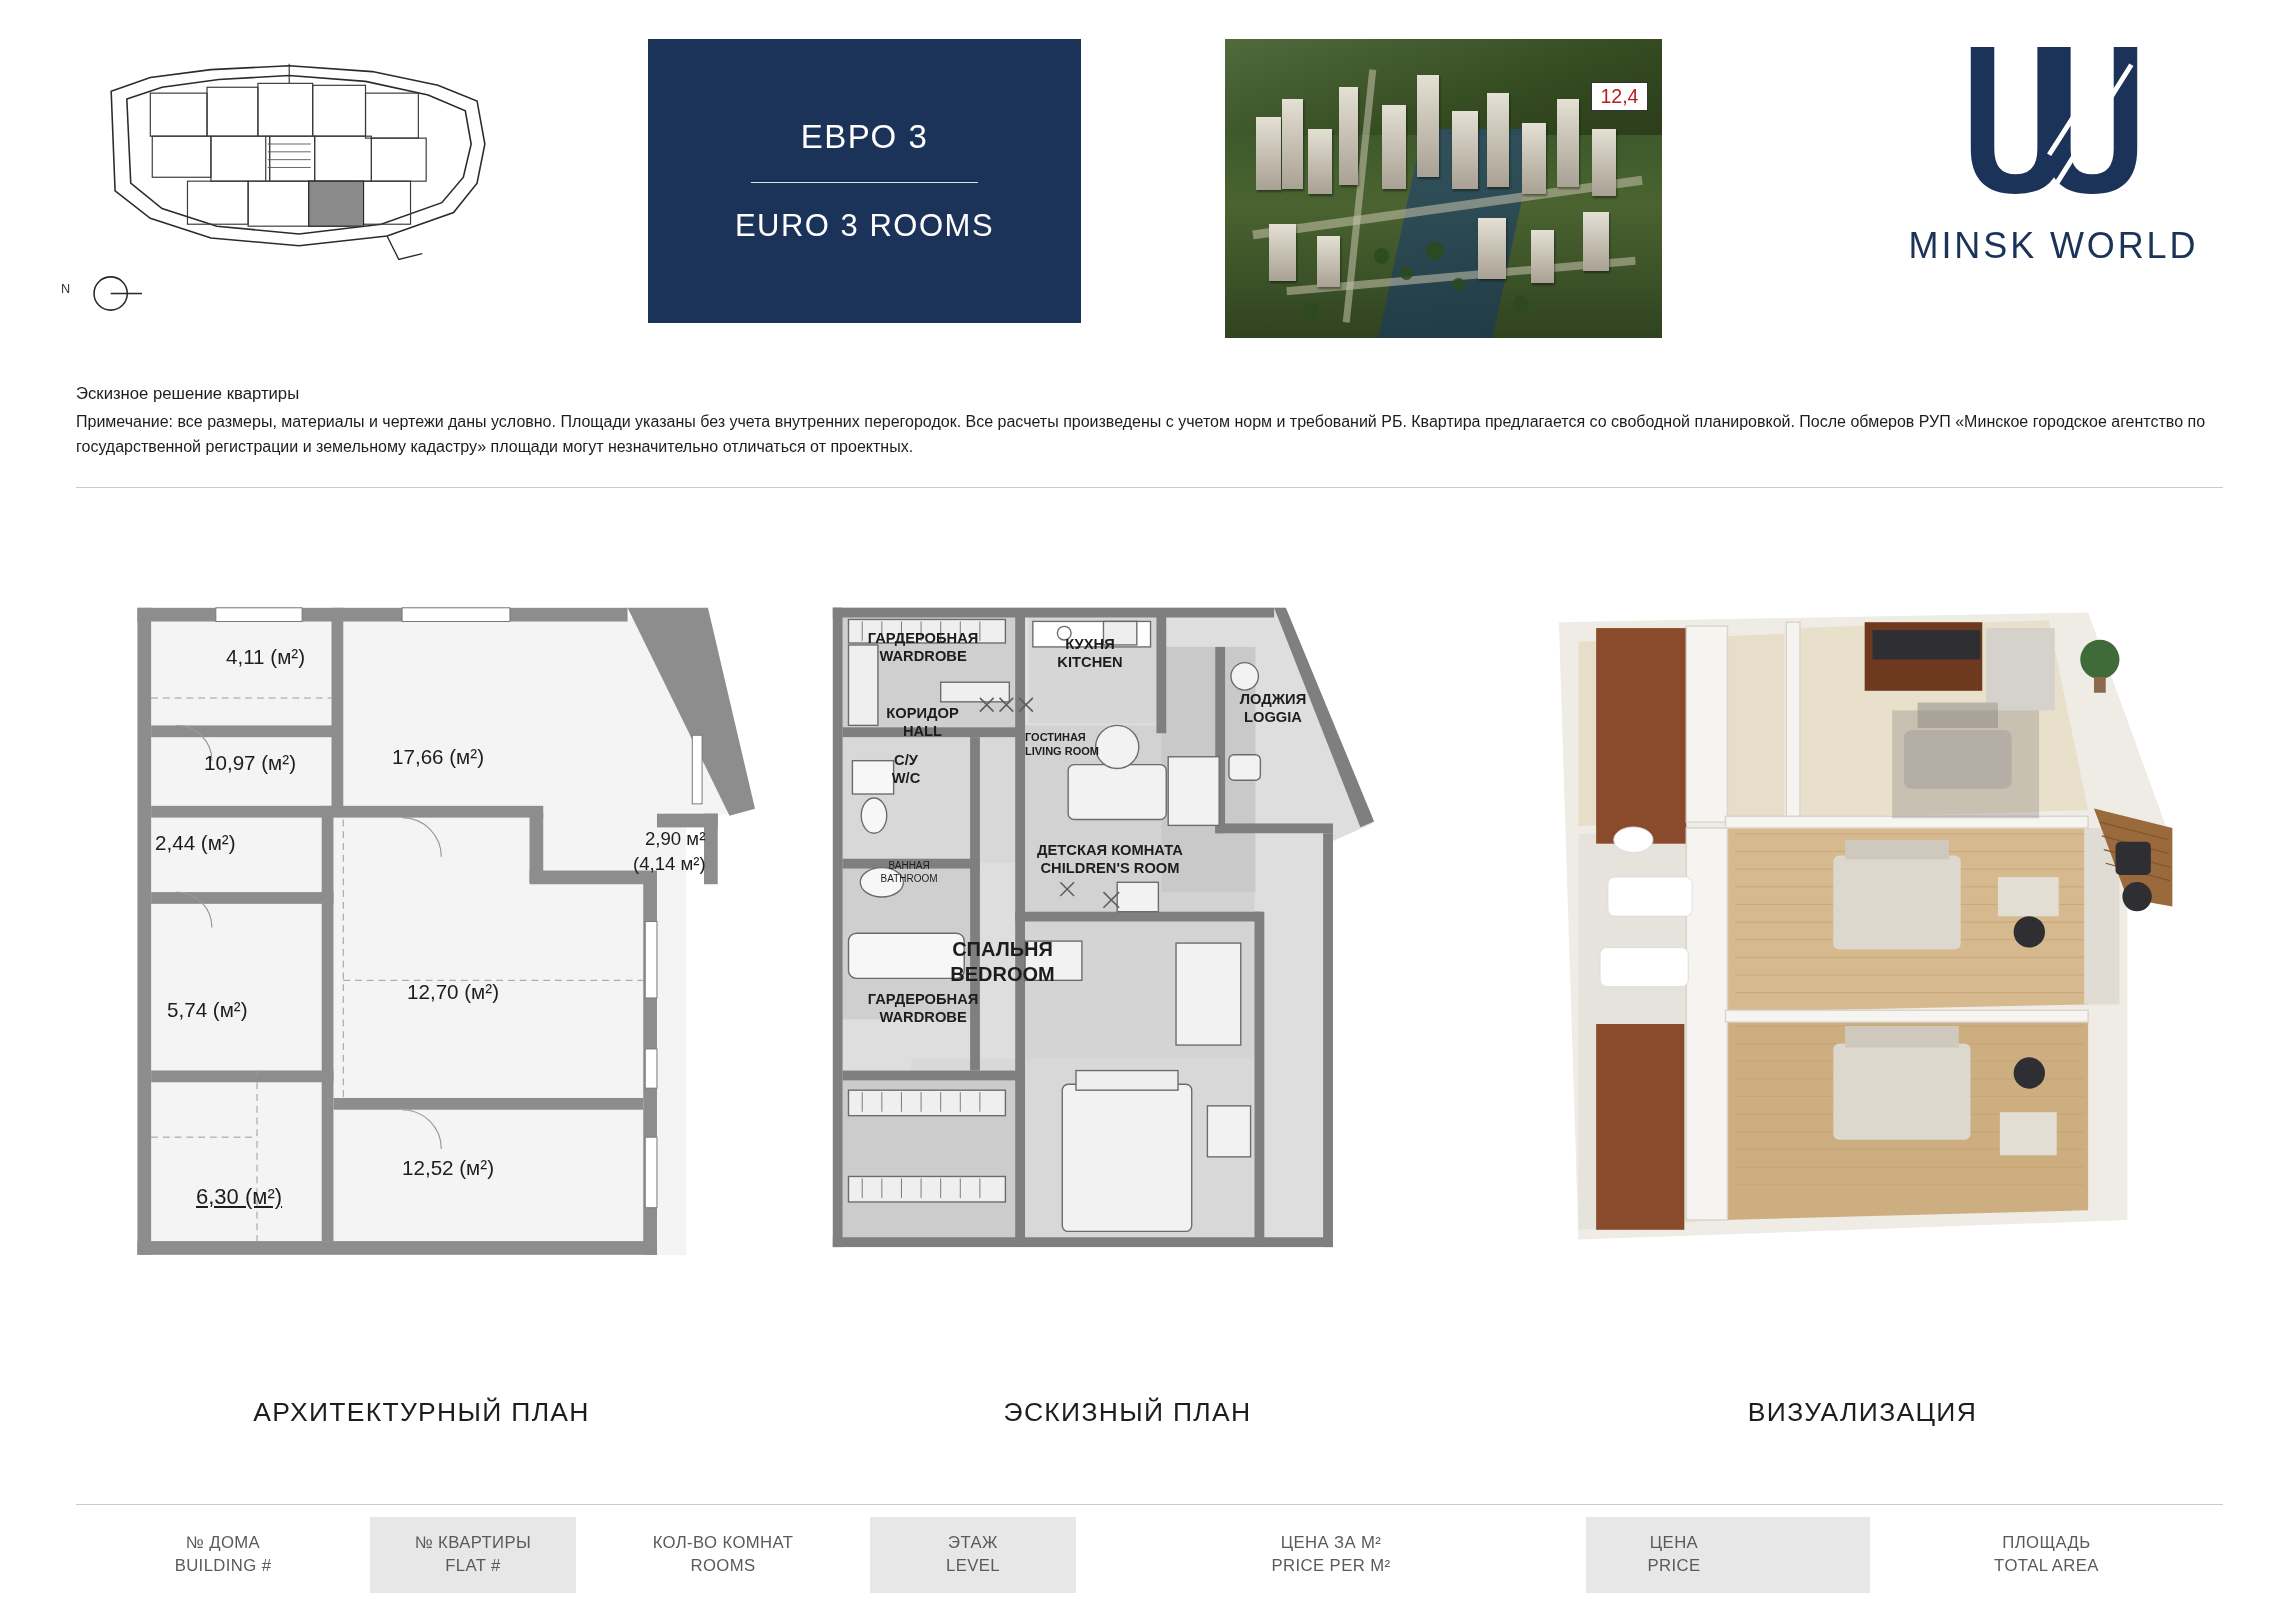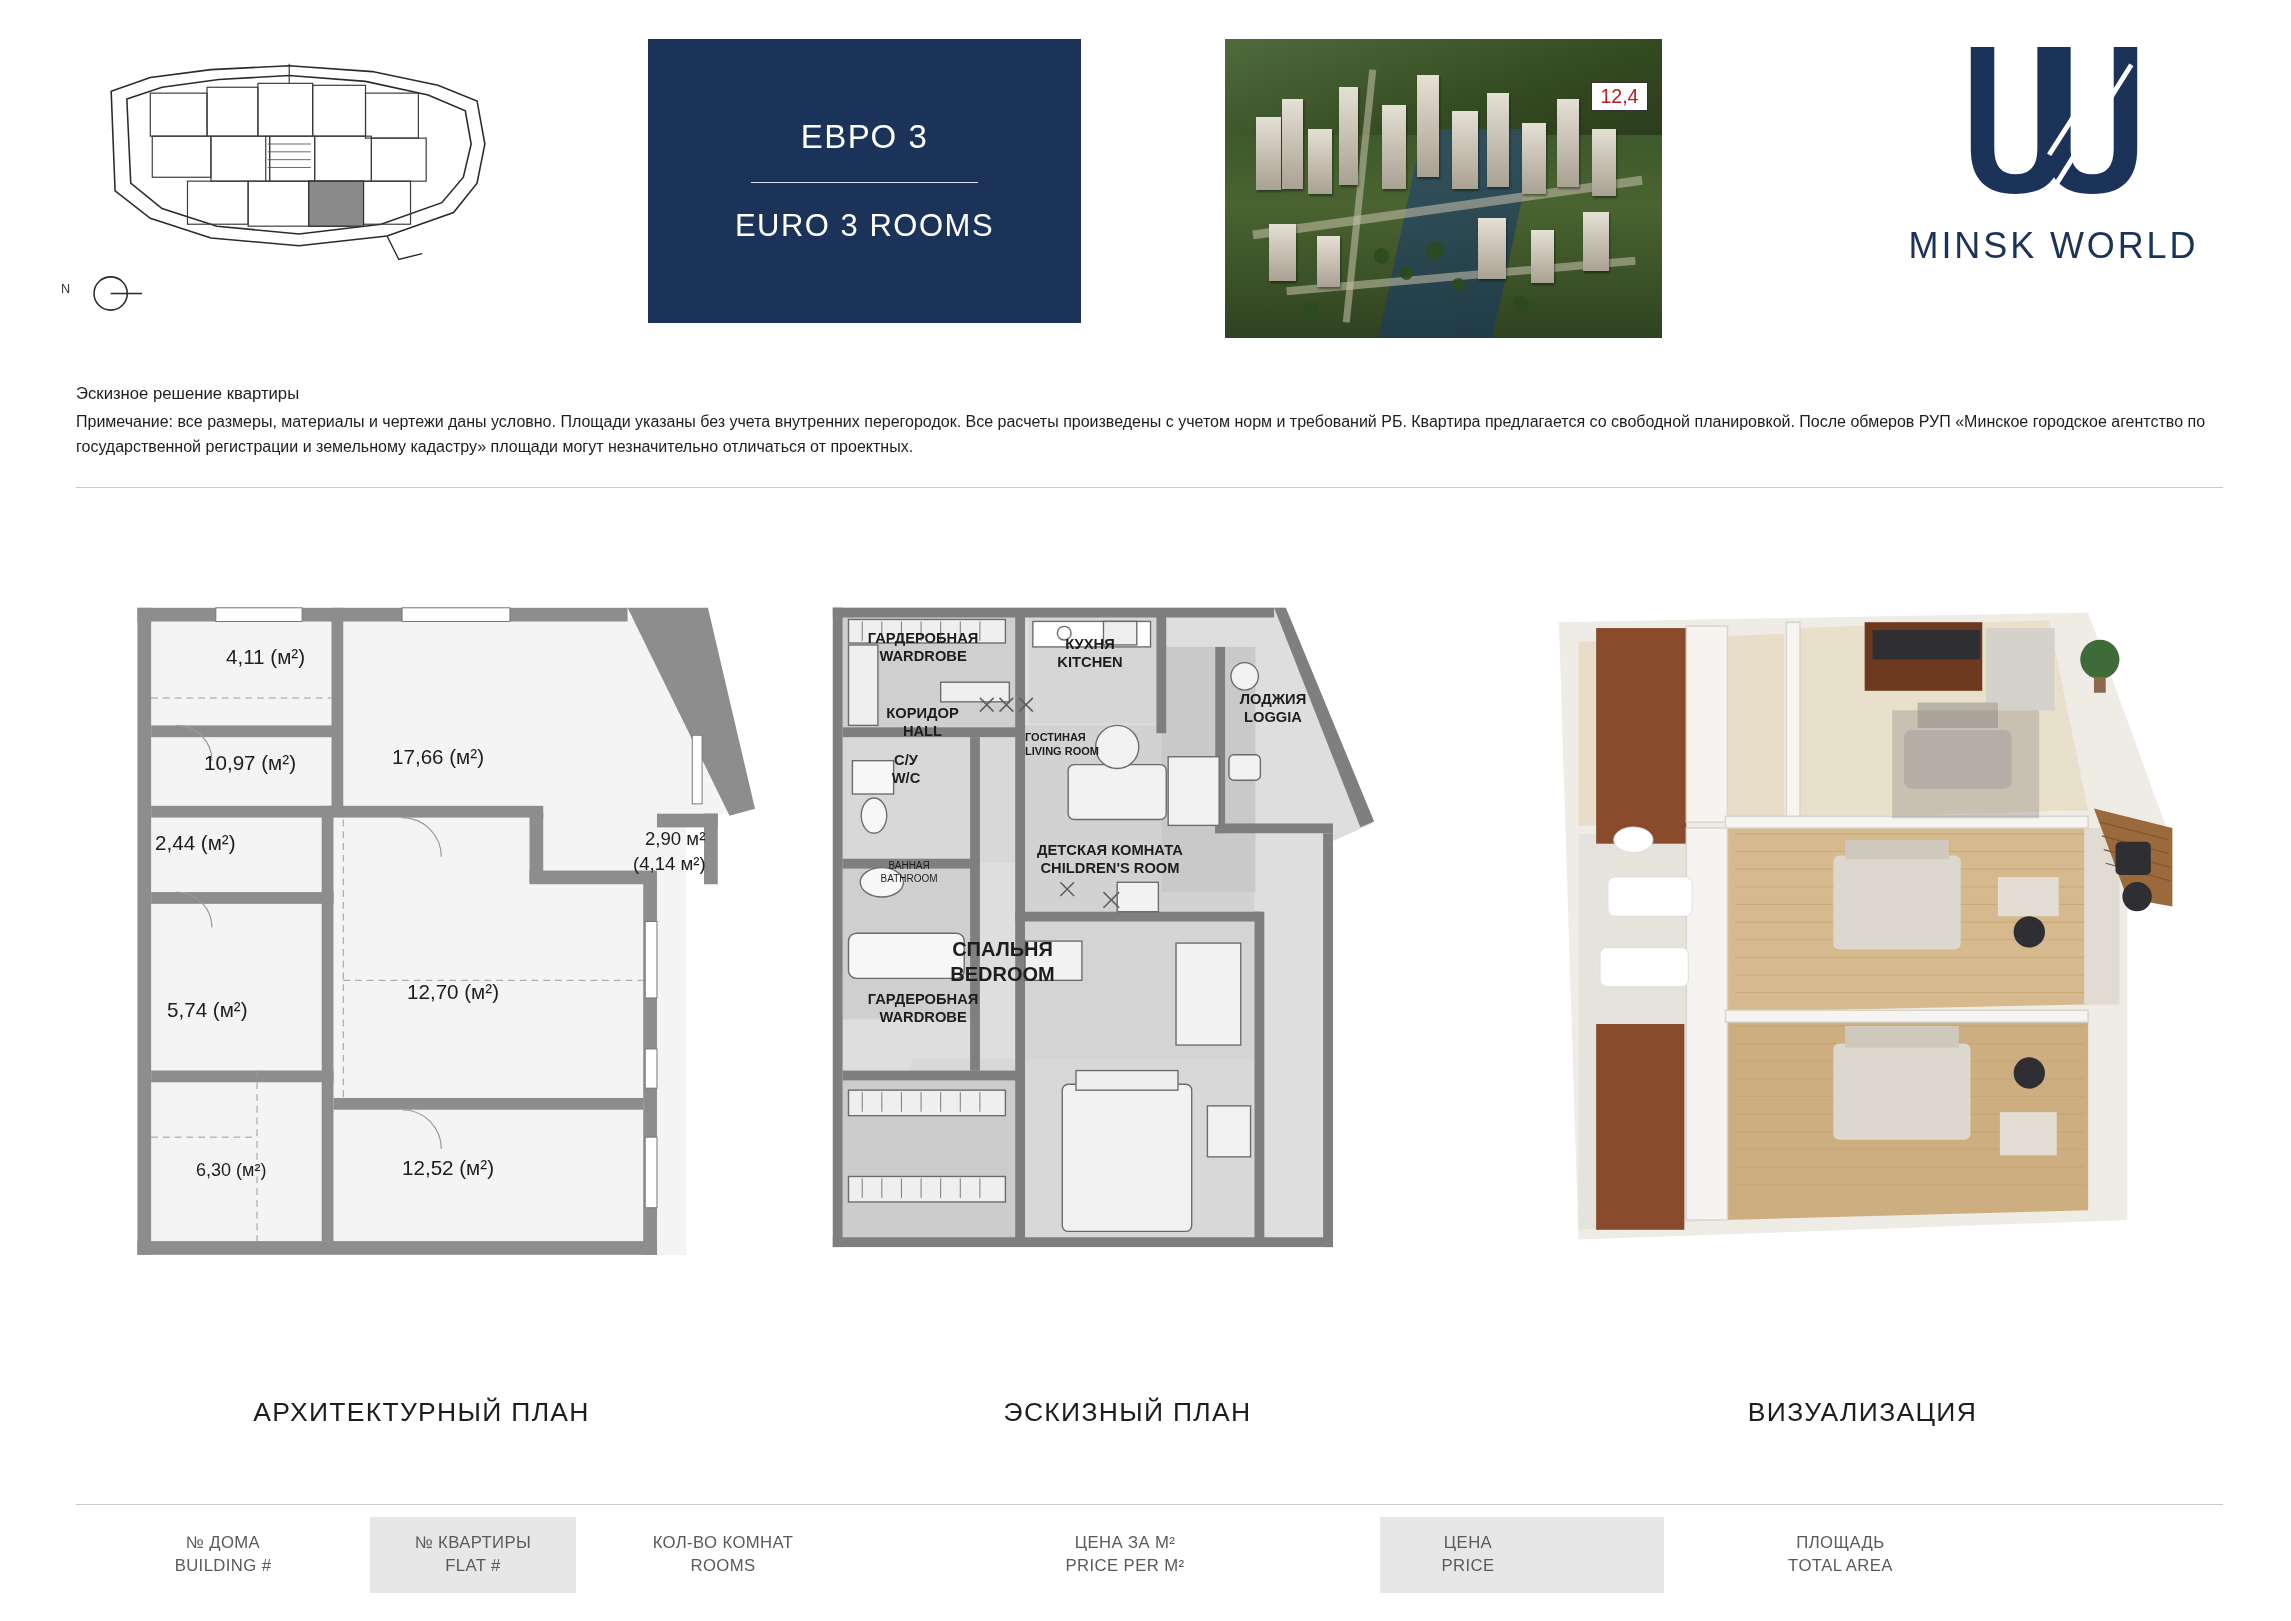--- a/index.html
+++ b/index.html
@@ -413,21 +413,21 @@
     </svg>
 
     <div style="position:absolute;left:118px;top:57px;font-size:20.6px;">4,11 (м²)</div>
     <div style="position:absolute;left:96px;top:163px;font-size:20.6px;">10,97 (м²)</div>
     <div style="position:absolute;left:284px;top:157px;font-size:20.6px;">17,66 (м²)</div>
     <div style="position:absolute;left:47px;top:243px;font-size:20.6px;">2,44 (м²)</div>
     <div style="position:absolute;left:537px;top:240px;font-size:18.6px;">2,90 м²</div>
     <div style="position:absolute;left:525px;top:265px;font-size:18.6px;">(4,14 м²)</div>
     <div style="position:absolute;left:59px;top:410px;font-size:20.6px;">5,74 (м²)</div>
     <div style="position:absolute;left:299px;top:392px;font-size:20.6px;">12,70 (м²)</div>
-    <div style="position:absolute;left:88px;top:572px;font-size:18px;">6,30 (м²)</div>
+    <div style="position:absolute;left:88px;top:596px;font-size:22px;text-decoration:underline;">6,30 (м²)</div>
     <div style="position:absolute;left:294px;top:568px;font-size:20.6px;">12,52 (м²)</div>
   </div>
 
   <div class="sketch">
     <svg width="608" height="667" viewBox="0 0 620 680">
 
       <g>
         <polygon points="10,20 470,20 560,240 520,258 520,672 10,672" fill="#dedede"></polygon>
 
         <rect x="20" y="28" width="180" height="120" fill="#cfcfcf"></rect>
@@ -637,20 +637,24 @@
       <div class="l2">BUILDING #</div>
     </div>
     <div class="f-cell filled" style="width:206px;">
       <div class="l1">№ КВАРТИРЫ</div>
       <div class="l2">FLAT #</div>
     </div>
     <div class="f-cell" style="width:294px;">
       <div class="l1">КОЛ-ВО КОМНАТ</div>
       <div class="l2">ROOMS</div>
     </div>
+    <div class="f-cell filled" style="width:206px;">
+      <div class="l1">ЭТАЖ</div>
+      <div class="l2">LEVEL</div>
+    </div>
     <div class="f-cell" style="width:108px;">
       <div class="l1"></div>
     </div>
     <div class="f-cell" style="width:294px;">
       <div class="l1">ЦЕНА ЗА М²</div>
       <div class="l2">PRICE PER M²</div>
     </div>
     <div class="f-cell" style="width:108px;">
       <div class="l1"></div>
     </div>

